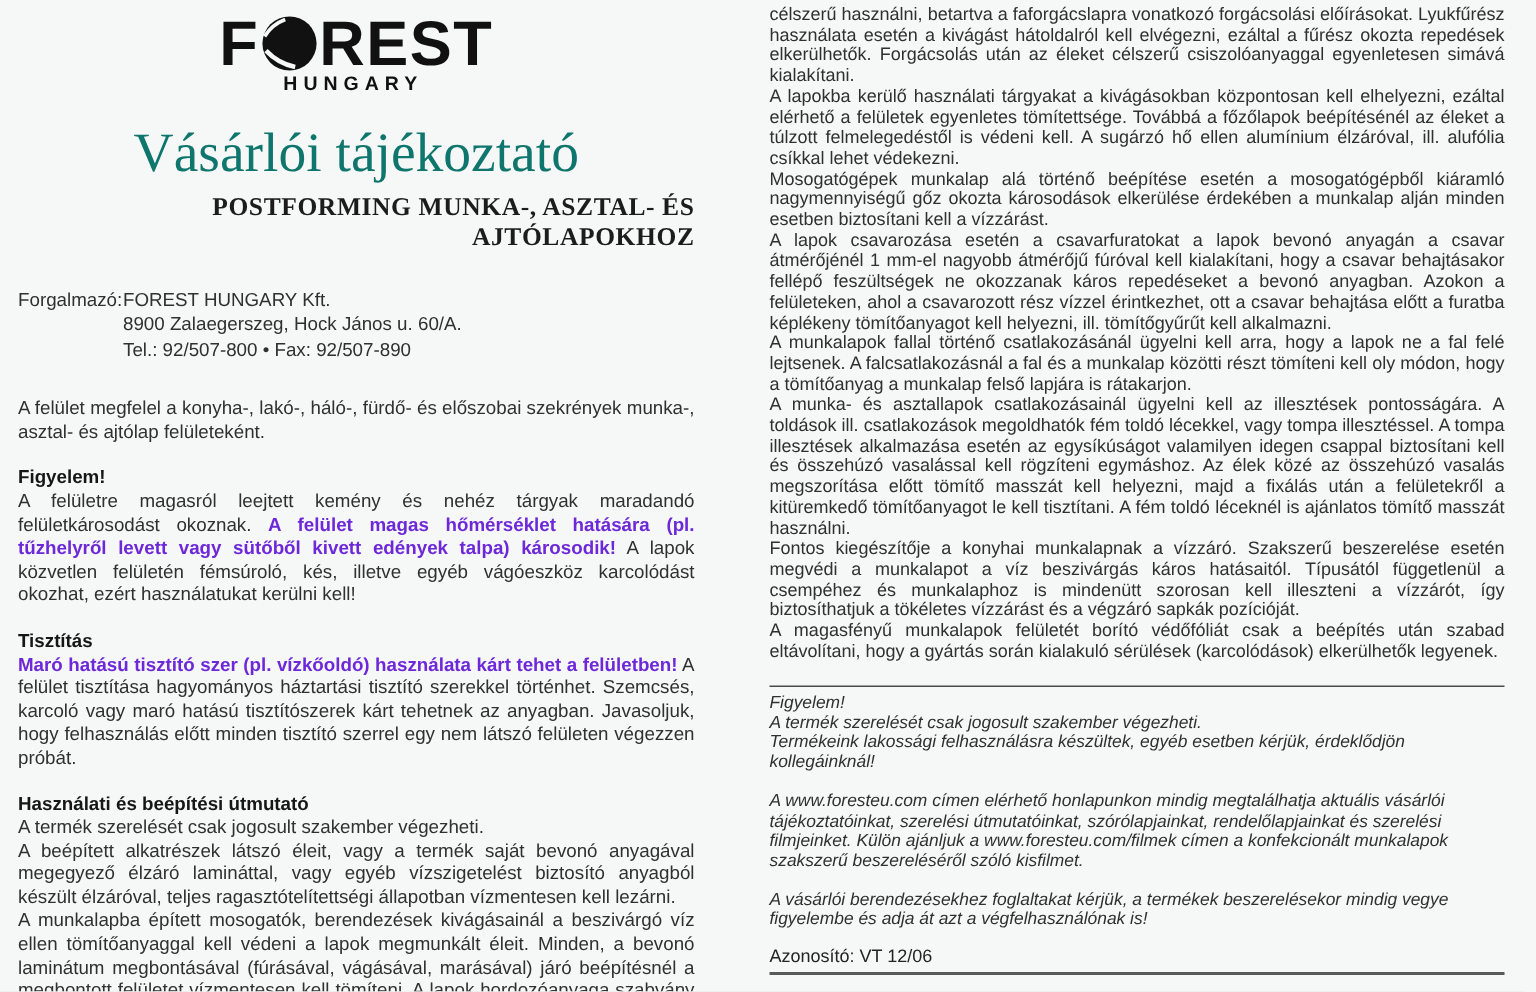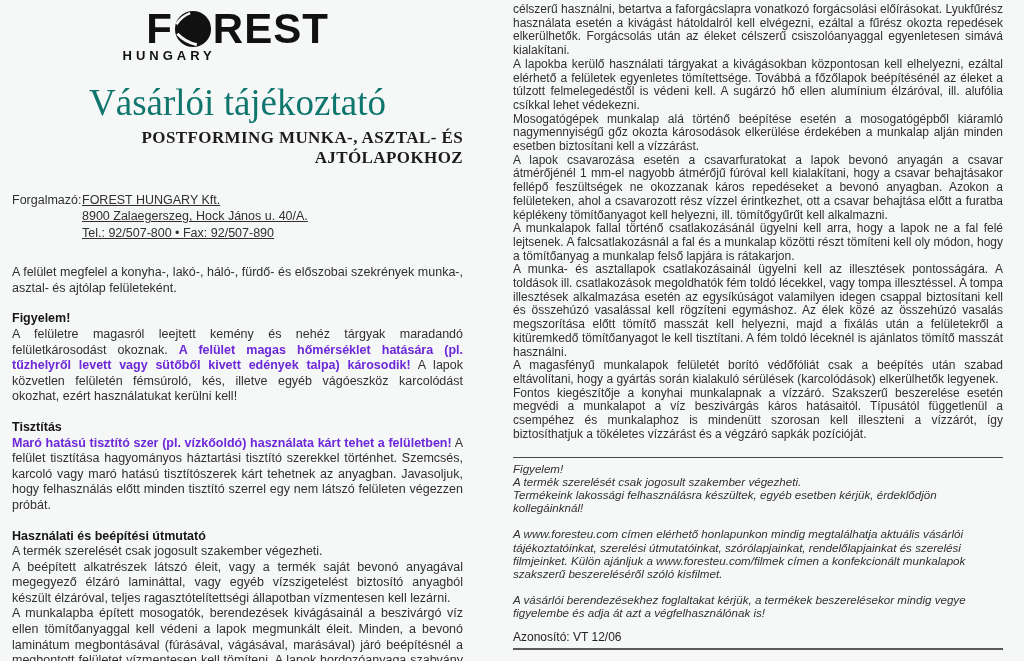--- a/index.html
+++ b/index.html
@@ -17,36 +17,36 @@
     position:absolute; left:12px; top:0; width:451px;
   }
   .logo { width:230px; margin:8px auto 0 auto; }
   .logo-row {
     display:flex; align-items:center; justify-content:center;
     font-weight:bold; font-size:42px; letter-spacing:1px; color:#111;
     line-height:1;
   }
   .logo-row .globe { width:38px; height:38px; margin:0 1px; }
   .logo-sub {
-    text-align:left; padding-right:4px; margin-top:-2px;
+    text-align:center; padding-right:4px; margin-top:-2px;
     font-weight:bold; font-size:13px; letter-spacing:4px; color:#111;
   }
   .doc-title {
     margin-top:20px; text-align:center;
     font-family:"Liberation Serif", serif; font-weight:normal;
     font-size:37px; color:#0f766e; line-height:1.1;
   }
   .doc-subtitle {
     margin-top:4px; text-align:right;
     font-family:"Liberation Serif", serif; font-weight:bold;
     font-size:17px; letter-spacing:0.4px; color:#1c1c1c;
   }
   .contact { display:flex; margin-top:24px; font-size:12.5px; line-height:16.5px; }
   .contact-label { width:70px; flex:none; }
-  .contact-lines div { white-space:nowrap;text-decoration:underline; }
+  .contact-lines div { white-space:nowrap; }
   .body-text { font-size:12.5px; line-height:15.6px; text-align:justify; }
   .col-left .sect { margin-top:15px; }
   .col-left .intro { margin-top:24px; }
   .h-bold { font-weight:bold; color:#161616; font-size:12.5px; line-height:15.6px; }
   b, .b { font-weight:bold; color:#6d28d9; }
   
   .col-right {
     position:absolute; left:513px; top:3px; width:490px;
   }
   .col-right .body-text { font-size:12px; line-height:13.7px; }
@@ -77,21 +77,21 @@
       <div class="logo-sub">HUNGARY</div>
     </div>
 
     <h1 class="doc-title">Vásárlói tájékoztató</h1>
     <div class="doc-subtitle">POSTFORMING MUNKA-, ASZTAL- ÉS AJTÓLAPOKHOZ</div>
 
     <div class="contact">
       <div class="contact-label">Forgalmazó:</div>
       <div class="contact-lines">
         <div>FOREST HUNGARY Kft.</div>
-        <div>8900 Zalaegerszeg, Hock János u. 40/A.</div>
+        <div>8900 Zalaegerszeg, Hock János u. 60/A.</div>
         <div>Tel.: 92/507-800  •  Fax: 92/507-890</div>
       </div>
     </div>
 
     <p class="body-text intro">A felület megfelel a konyha-, lakó-, háló-, fürdő- és előszobai szekrények munka-, asztal- és ajtólap felületeként.</p>
 
     <div class="sect">
       <div class="h-bold">Figyelem!</div>
       <p class="body-text"><span>A felületre magasról leejtett kemény és nehéz tárgyak maradandó felületkárosodást okoznak. </span><b>A felület magas hőmérséklet hatására (pl. tűzhelyről levett vagy sütőből kivett edények talpa) károsodik!</b><span> A lapok közvetlen felületén fémsúroló, kés, illetve egyéb vágóeszköz karcolódást okozhat, ezért használatukat kerülni kell!</span></p>
     </div>
@@ -110,22 +110,22 @@
     </div>
   </div>
 
   <div class="col-right">
     <p class="body-text">célszerű használni, betartva a faforgácslapra vonatkozó forgácsolási előírásokat. Lyukfűrész használata esetén a kivágást hátoldalról kell elvégezni, ezáltal a fűrész okozta repedések elkerülhetők. Forgácsolás után az éleket célszerű csiszolóanyaggal egyenletesen simává kialakítani.</p>
     <p class="body-text">A lapokba kerülő használati tárgyakat a kivágásokban központosan kell elhelyezni, ezáltal elérhető a felületek egyenletes tömítettsége. Továbbá a főzőlapok beépítésénél az éleket a túlzott felmelegedéstől is védeni kell. A sugárzó hő ellen alumínium élzáróval, ill. alufólia csíkkal lehet védekezni.</p>
     <p class="body-text">Mosogatógépek munkalap alá történő beépítése esetén a mosogatógépből kiáramló nagymennyiségű gőz okozta károsodások elkerülése érdekében a munkalap alján minden esetben biztosítani kell a vízzárást.</p>
     <p class="body-text">A lapok csavarozása esetén a csavarfuratokat a lapok bevonó anyagán a csavar átmérőjénél 1 mm-el nagyobb átmérőjű fúróval kell kialakítani, hogy a csavar behajtásakor fellépő feszültségek ne okozzanak káros repedéseket a bevonó anyagban. Azokon a felületeken, ahol a csavarozott rész vízzel érintkezhet, ott a csavar behajtása előtt a furatba képlékeny tömítőanyagot kell helyezni, ill. tömítőgyűrűt kell alkalmazni.</p>
     <p class="body-text">A munkalapok fallal történő csatlakozásánál ügyelni kell arra, hogy a lapok ne a fal felé lejtsenek. A falcsatlakozásnál a fal és a munkalap közötti részt tömíteni kell oly módon, hogy a tömítőanyag a munkalap felső lapjára is rátakarjon.</p>
     <p class="body-text">A munka- és asztallapok csatlakozásainál ügyelni kell az illesztések pontosságára. A toldások ill. csatlakozások megoldhatók fém toldó lécekkel, vagy tompa illesztéssel. A tompa illesztések alkalmazása esetén az egysíkúságot valamilyen idegen csappal biztosítani kell és összehúzó vasalással kell rögzíteni egymáshoz. Az élek közé az összehúzó vasalás megszorítása előtt tömítő masszát kell helyezni, majd a fixálás után a felületekről a kitüremkedő tömítőanyagot le kell tisztítani. A fém toldó léceknél is ajánlatos tömítő masszát használni.</p>
+    <p class="body-text">Fontos kiegészítője a konyhai munkalapnak a vízzáró. Szakszerű beszerelése esetén megvédi a munkalapot a víz beszivárgás káros hatásaitól. Típusától függetlenül a csempéhez és munkalaphoz is mindenütt szorosan kell illeszteni a vízzárót, így biztosíthatjuk a tökéletes vízzárást és a végzáró sapkák pozícióját.</p>
     <p class="body-text">A magasfényű munkalapok felületét borító védőfóliát csak a beépítés után szabad eltávolítani, hogy a gyártás során kialakuló sérülések (karcolódások) elkerülhetők legyenek.</p>
-    <p class="body-text">Fontos kiegészítője a konyhai munkalapnak a vízzáró. Szakszerű beszerelése esetén megvédi a munkalapot a víz beszivárgás káros hatásaitól. Típusától függetlenül a csempéhez és munkalaphoz is mindenütt szorosan kell illeszteni a vízzárót, így biztosíthatjuk a tökéletes vízzárást és a végzáró sapkák pozícióját.</p>
 
     <hr class="rule">
 
     <div class="notice">
       <div>Figyelem!</div>
       <div>A termék szerelését csak jogosult szakember végezheti.</div>
       <div>Termékeink lakossági felhasználásra készültek, egyéb esetben kérjük, érdeklődjön kollegáinknál!</div>
       <p class="gap">A www.foresteu.com címen elérhető honlapunkon mindig megtalálhatja aktuális vásárlói tájékoztatóinkat, szerelési útmutatóinkat, szórólapjainkat, rendelőlapjainkat és szerelési filmjeinket. Külön ajánljuk a www.foresteu.com/filmek címen a konfekcionált munkalapok szakszerű beszereléséről szóló kisfilmet.</p>
       <p class="gap">A vásárlói berendezésekhez foglaltakat kérjük, a termékek beszerelésekor mindig vegye figyelembe és adja át azt a végfelhasználónak is!</p>
     </div>

